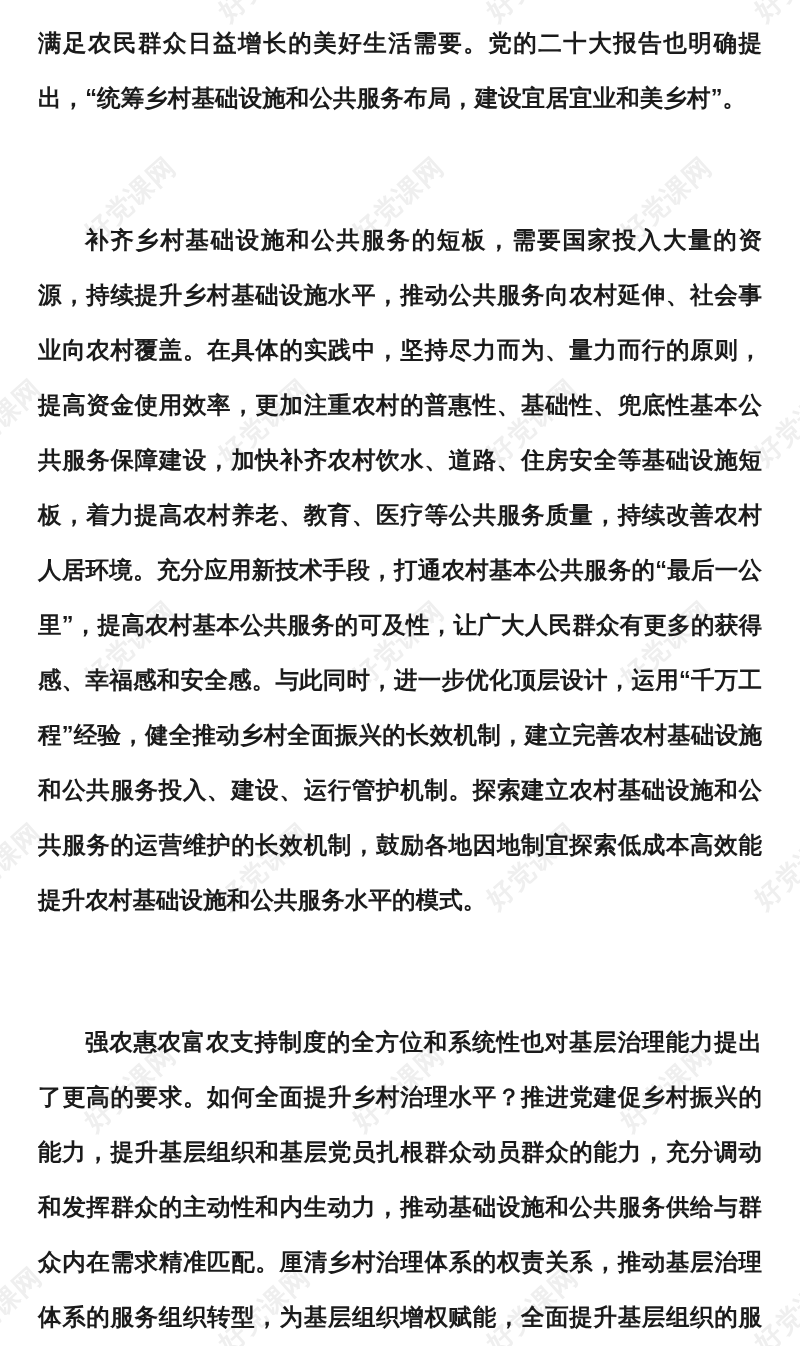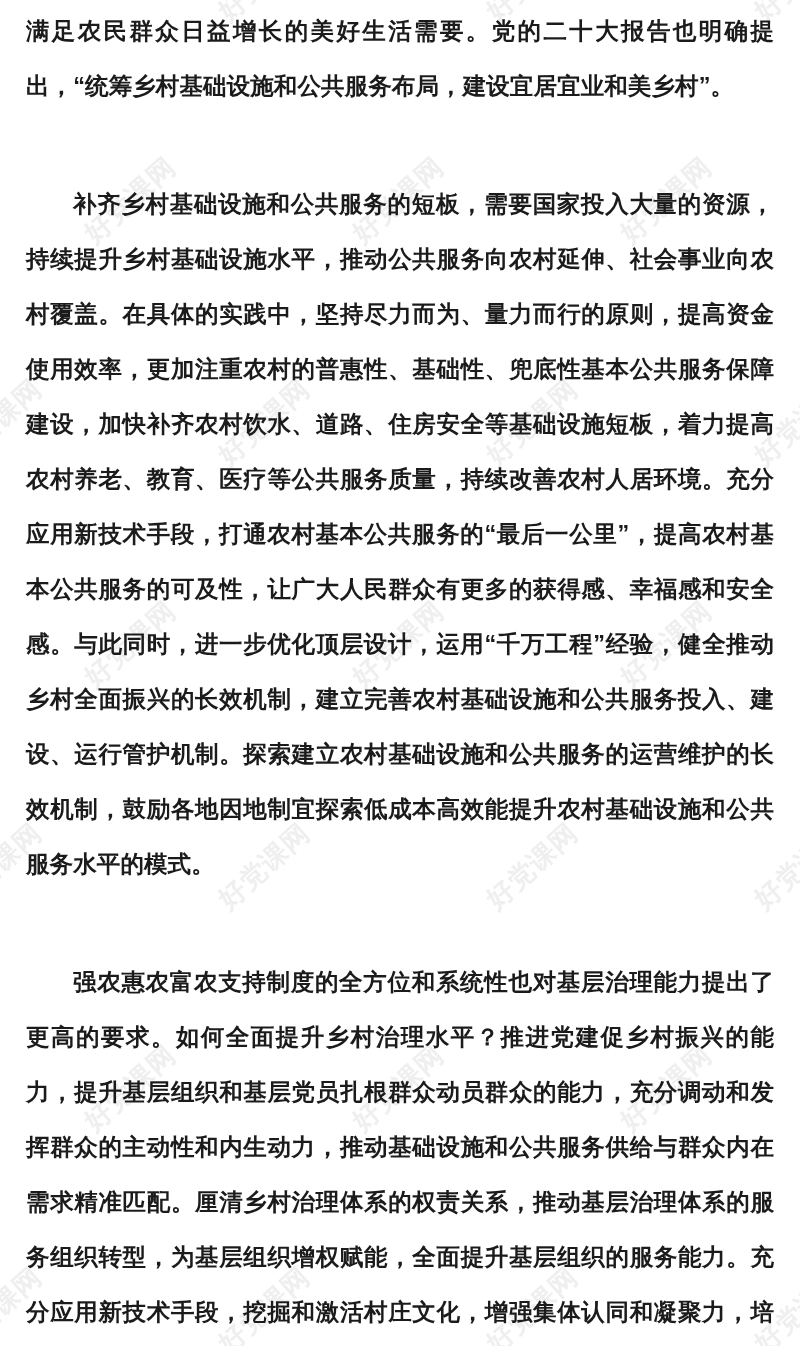--- a/index.html
+++ b/index.html
@@ -43,21 +43,21 @@
 
   
   .doc-body {
     position: relative;
     z-index: 1;
     padding: 0 22px;
     box-sizing: border-box;
   }
 
   .para {
-    margin: 4px;
+    margin: 16px;
     font-family: "Liberation Sans", "DejaVu Sans", sans-serif;
     font-size: 23.5px;
     font-weight: 600;
     line-height: 55px;
     color: #1b1b1b;
     text-align: justify;
     text-justify: inter-ideograph;
     letter-spacing: 0.1px;
     word-break: break-all;
     -webkit-font-smoothing: antialiased;

